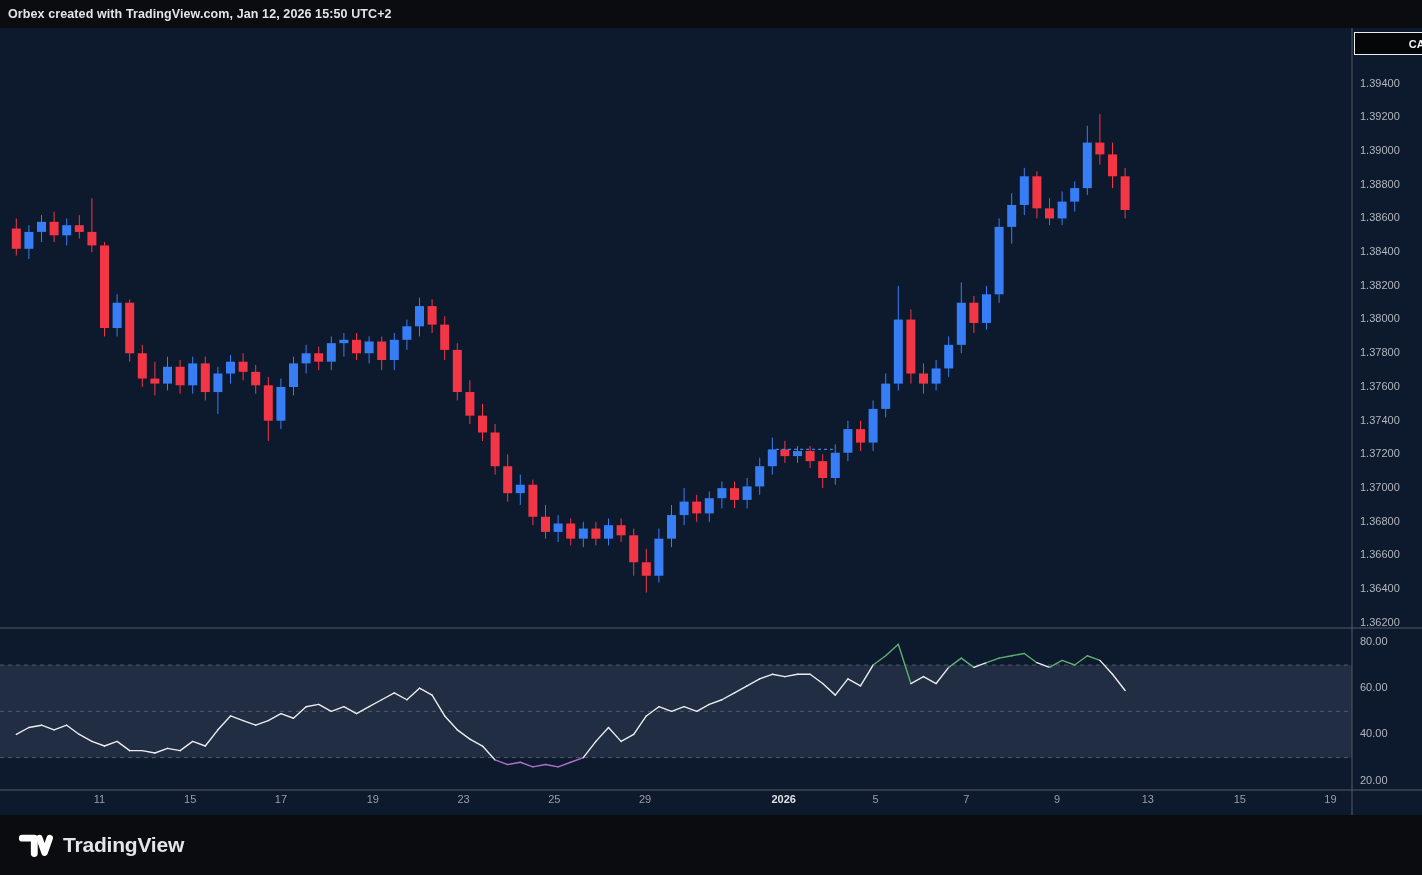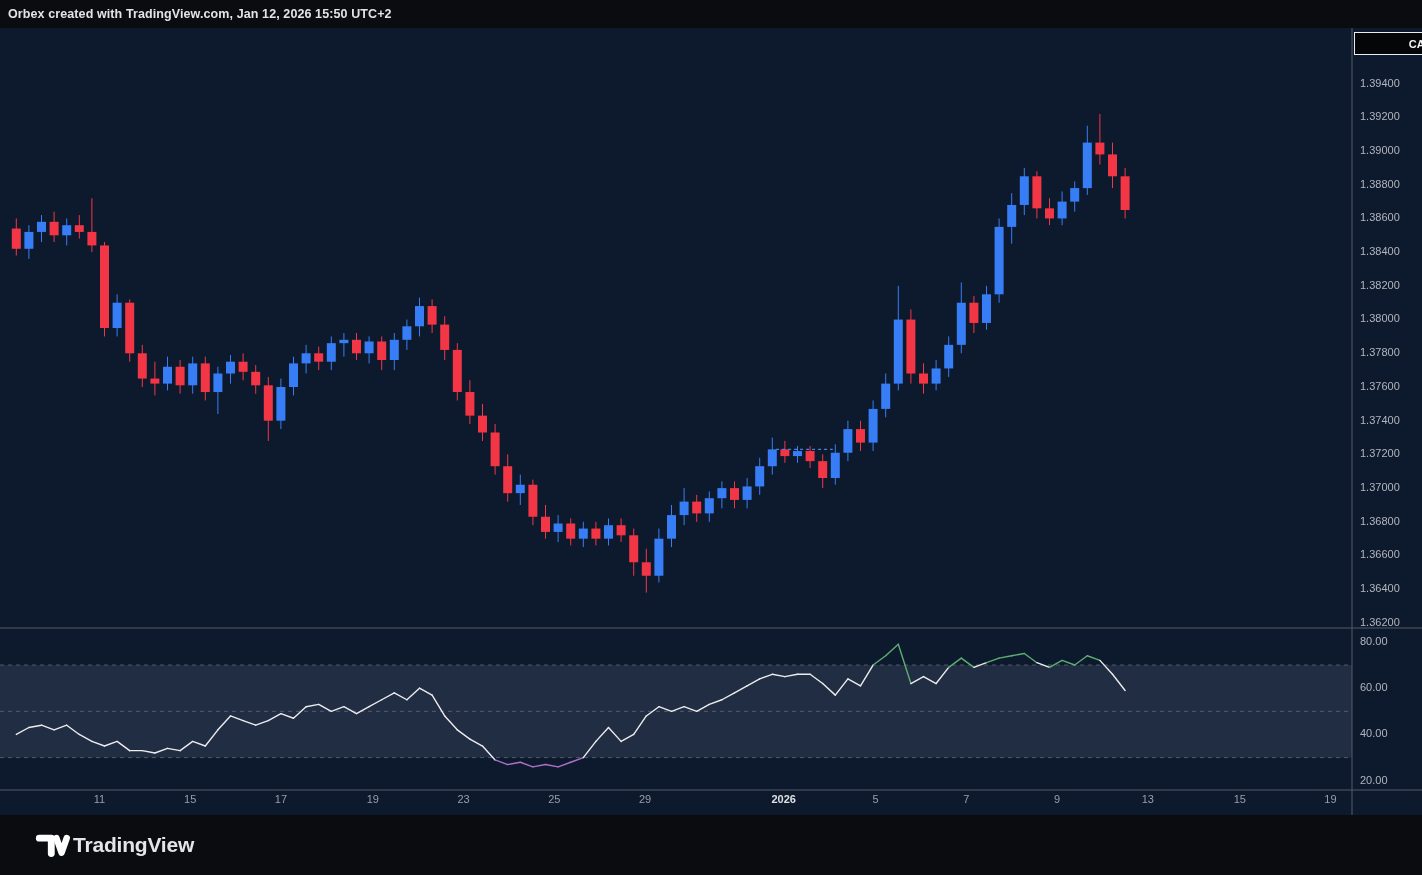--- a/index.html
+++ b/index.html
@@ -4,21 +4,21 @@
 <style>
   html,body{margin:0;padding:0;background:#0b0c10;}
   body{width:1422px;height:875px;overflow:hidden;font-family:"Liberation Sans",sans-serif;}
   #root{position:relative;width:1422px;height:875px;background:#0b0c10;}
   #header{position:absolute;left:0;top:0;width:100%;height:28px;background:#0b0c10;display:flex;align-items:center;}
   #header .title{color:#e3e4e6;font-size:12.5px;font-weight:700;padding-left:8px;letter-spacing:0.1px;}
   #chart-wrap{position:absolute;left:0;top:28px;width:1422px;height:787px;background:#0d1a2d;}
   #chart-svg{position:absolute;left:0;top:0;}
   #cad-badge{position:absolute;left:1354px;top:4px;width:52px;height:21px;border:1px solid #eceded;background:#050608;color:#f2f3f4;font-size:11px;font-weight:700;display:flex;align-items:center;justify-content:center;letter-spacing:0.3px;padding-left:40px;}
   #footer{position:absolute;left:0;top:815px;width:100%;height:60px;background:#0b0c10;display:flex;align-items:center;}
-  #logo{display:flex;align-items:center;gap:2px;padding-left:35px;cursor:pointer;}
+  #logo{display:flex;align-items:center;gap:9px;padding-left:18px;cursor:pointer;}
   #logo .logo-text{color:#e4e5e7;font-size:21px;font-weight:700;letter-spacing:-0.2px;}
   svg text{font-family:"Liberation Sans",sans-serif;}
 </style>
 </head>
 <body>
 
 <div id="root">
 
   <div id="header">
     <span class="title">Orbex created with TradingView.com, Jan 12, 2026 15:50 UTC+2</span>

